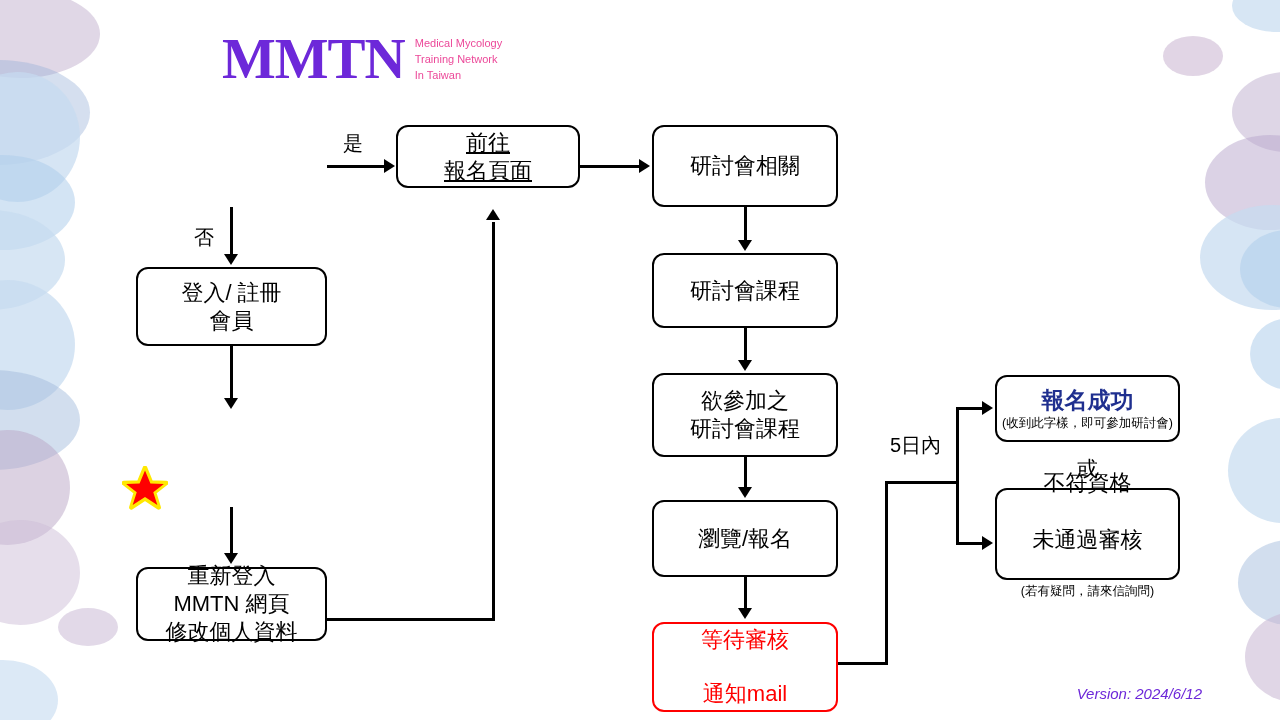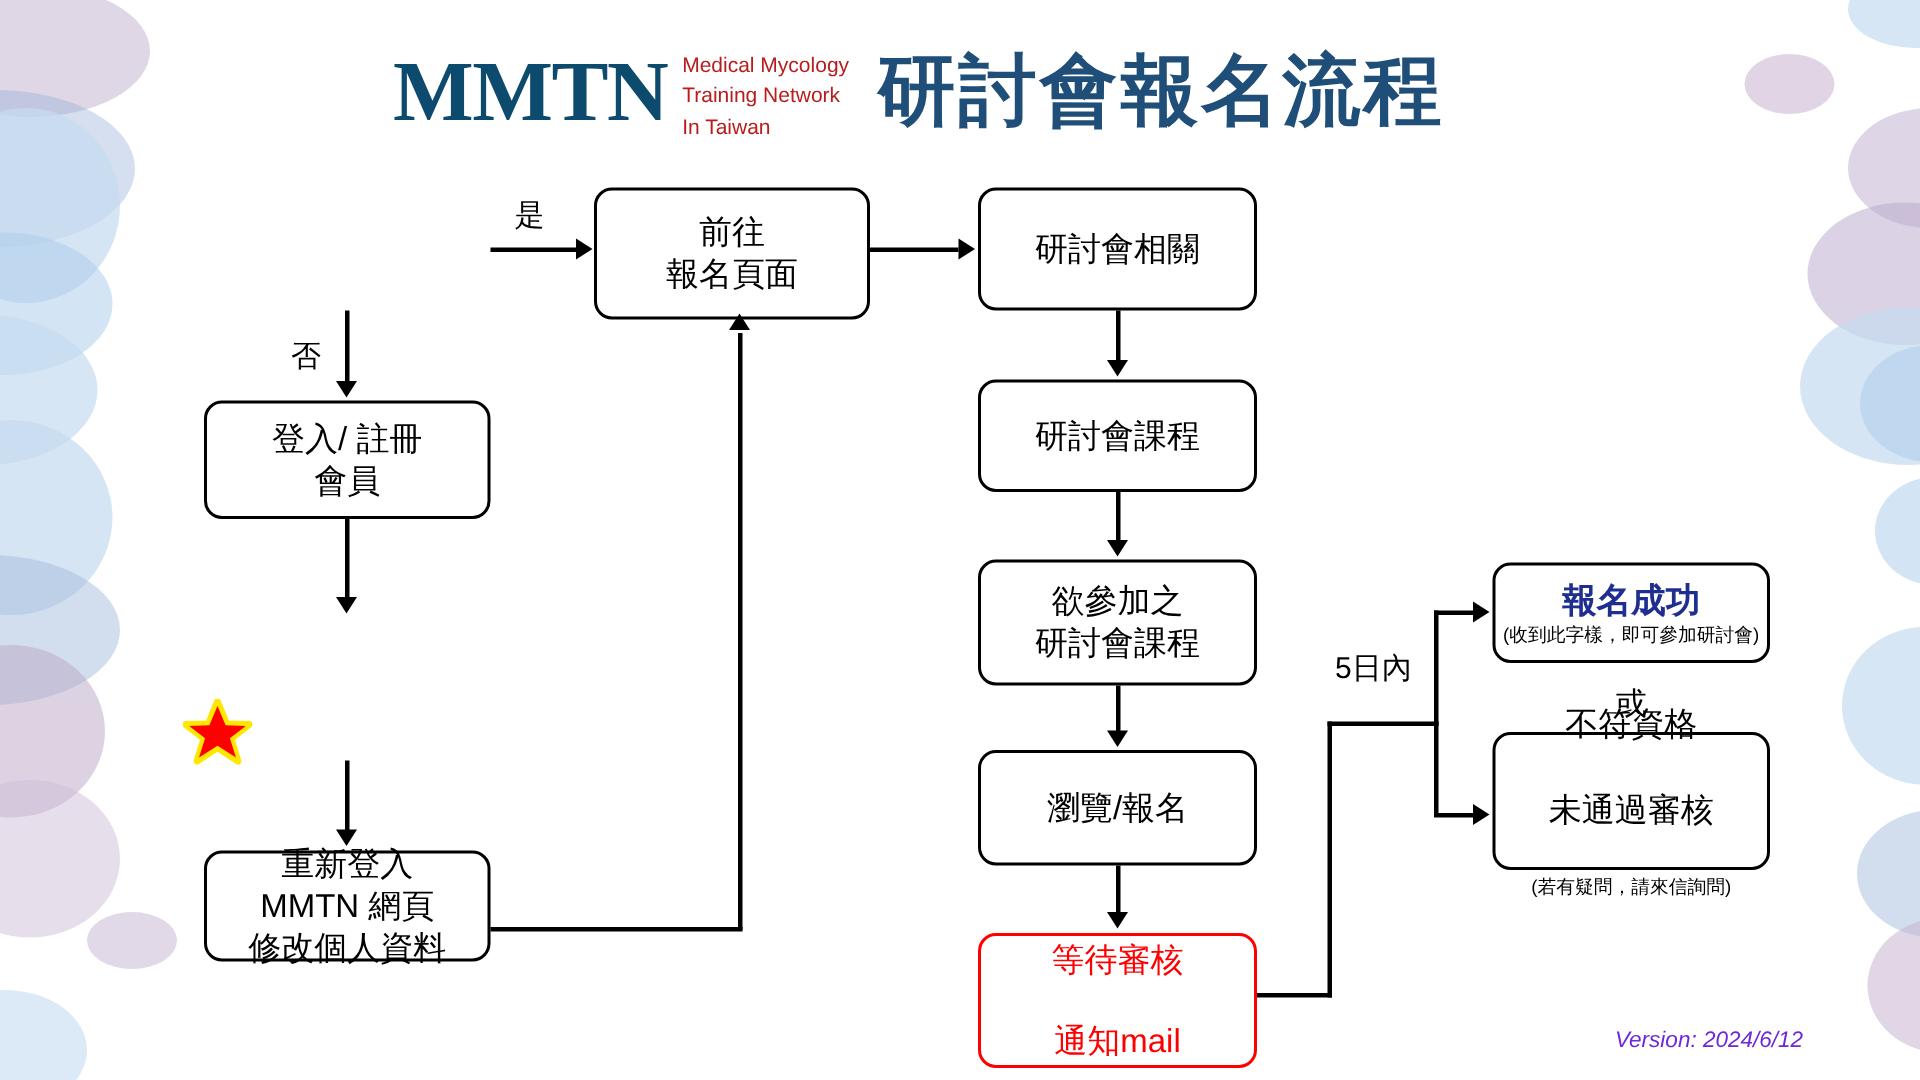--- a/index.html
+++ b/index.html
@@ -35,27 +35,26 @@
     top: 30px;
     display: flex;
     align-items: center;
     gap: 10px;
   }
   .logo-mark {
     font-family: "Liberation Serif", "DejaVu Serif", serif;
     font-weight: bold;
     font-size: 57px;
     letter-spacing: -1px;
-    color: #0c4a6e;
+    color: #6d28d9;
     line-height: 1;
-    margin-left: 40px;
   }
   .logo-sub {
-    color: #b91c1c;
-    font-size: 14px;
+    color: #ec4899;
+    font-size: 11px;
     line-height: 1.45;
     font-weight: 500;
     padding-top: 3px;
   }
   .logo-sub div { white-space: nowrap; }
 
   .page-title {
     position: absolute;
     left: 585px;
     top: 26px;
@@ -190,41 +189,40 @@
 
   <div class="logo-wrap">
     <div class="logo-mark">MMTN</div>
     <div class="logo-sub">
       <div>Medical Mycology</div>
       <div>Training Network</div>
       <div>In Taiwan</div>
     </div>
   </div>
 
-  <div class="page-title">研討會報名流程</div>
 
 
   <div class="node" style="left:136px; top:267px; width:191px; height:79px;">
     <div class="ln">登入/ 註冊</div>
     <div class="ln">會員</div>
   </div>
 
 
   <svg class="star-badge" style="left:122px; top:466px;" viewBox="0 0 50 50">
     <polygon points="25,2 31.5,18 48,18.5 34.8,28.6 39.8,45 25,35.2 10.2,45 15.2,28.6 2,18.5 18.5,18" fill="#ffe800" stroke="#ffe800" stroke-width="5" stroke-linejoin="round"></polygon>
     <polygon points="25,5 30.9,19 45.5,19.5 34,28.5 38.4,42.4 25,33.8 11.6,42.4 16,28.5 4.5,19.5 19.1,19" fill="#ff0000"></polygon>
   </svg>
 
   <div class="node" style="left:136px; top:567px; width:191px; height:74px;">
     <div class="ln">重新登入</div>
     <div class="ln">MMTN 網頁</div>
     <div class="ln">修改個人資料</div>
   </div>
 
-  <div class="node" style="left:396px; top:125px; width:184px; height:88px;">
+  <div class="node" style="left:396px; top:125px; width:184px; height:63px;text-decoration:underline;">
     <div class="ln">前往</div>
     <div class="ln">報名頁面</div>
   </div>
 
   <div class="node" style="left:652px; top:125px; width:186px; height:82px;">
     <div class="ln">研討會相關</div>
   </div>
 
   <div class="node" style="left:652px; top:253px; width:186px; height:75px;">
     <div class="ln">研討會課程</div>

